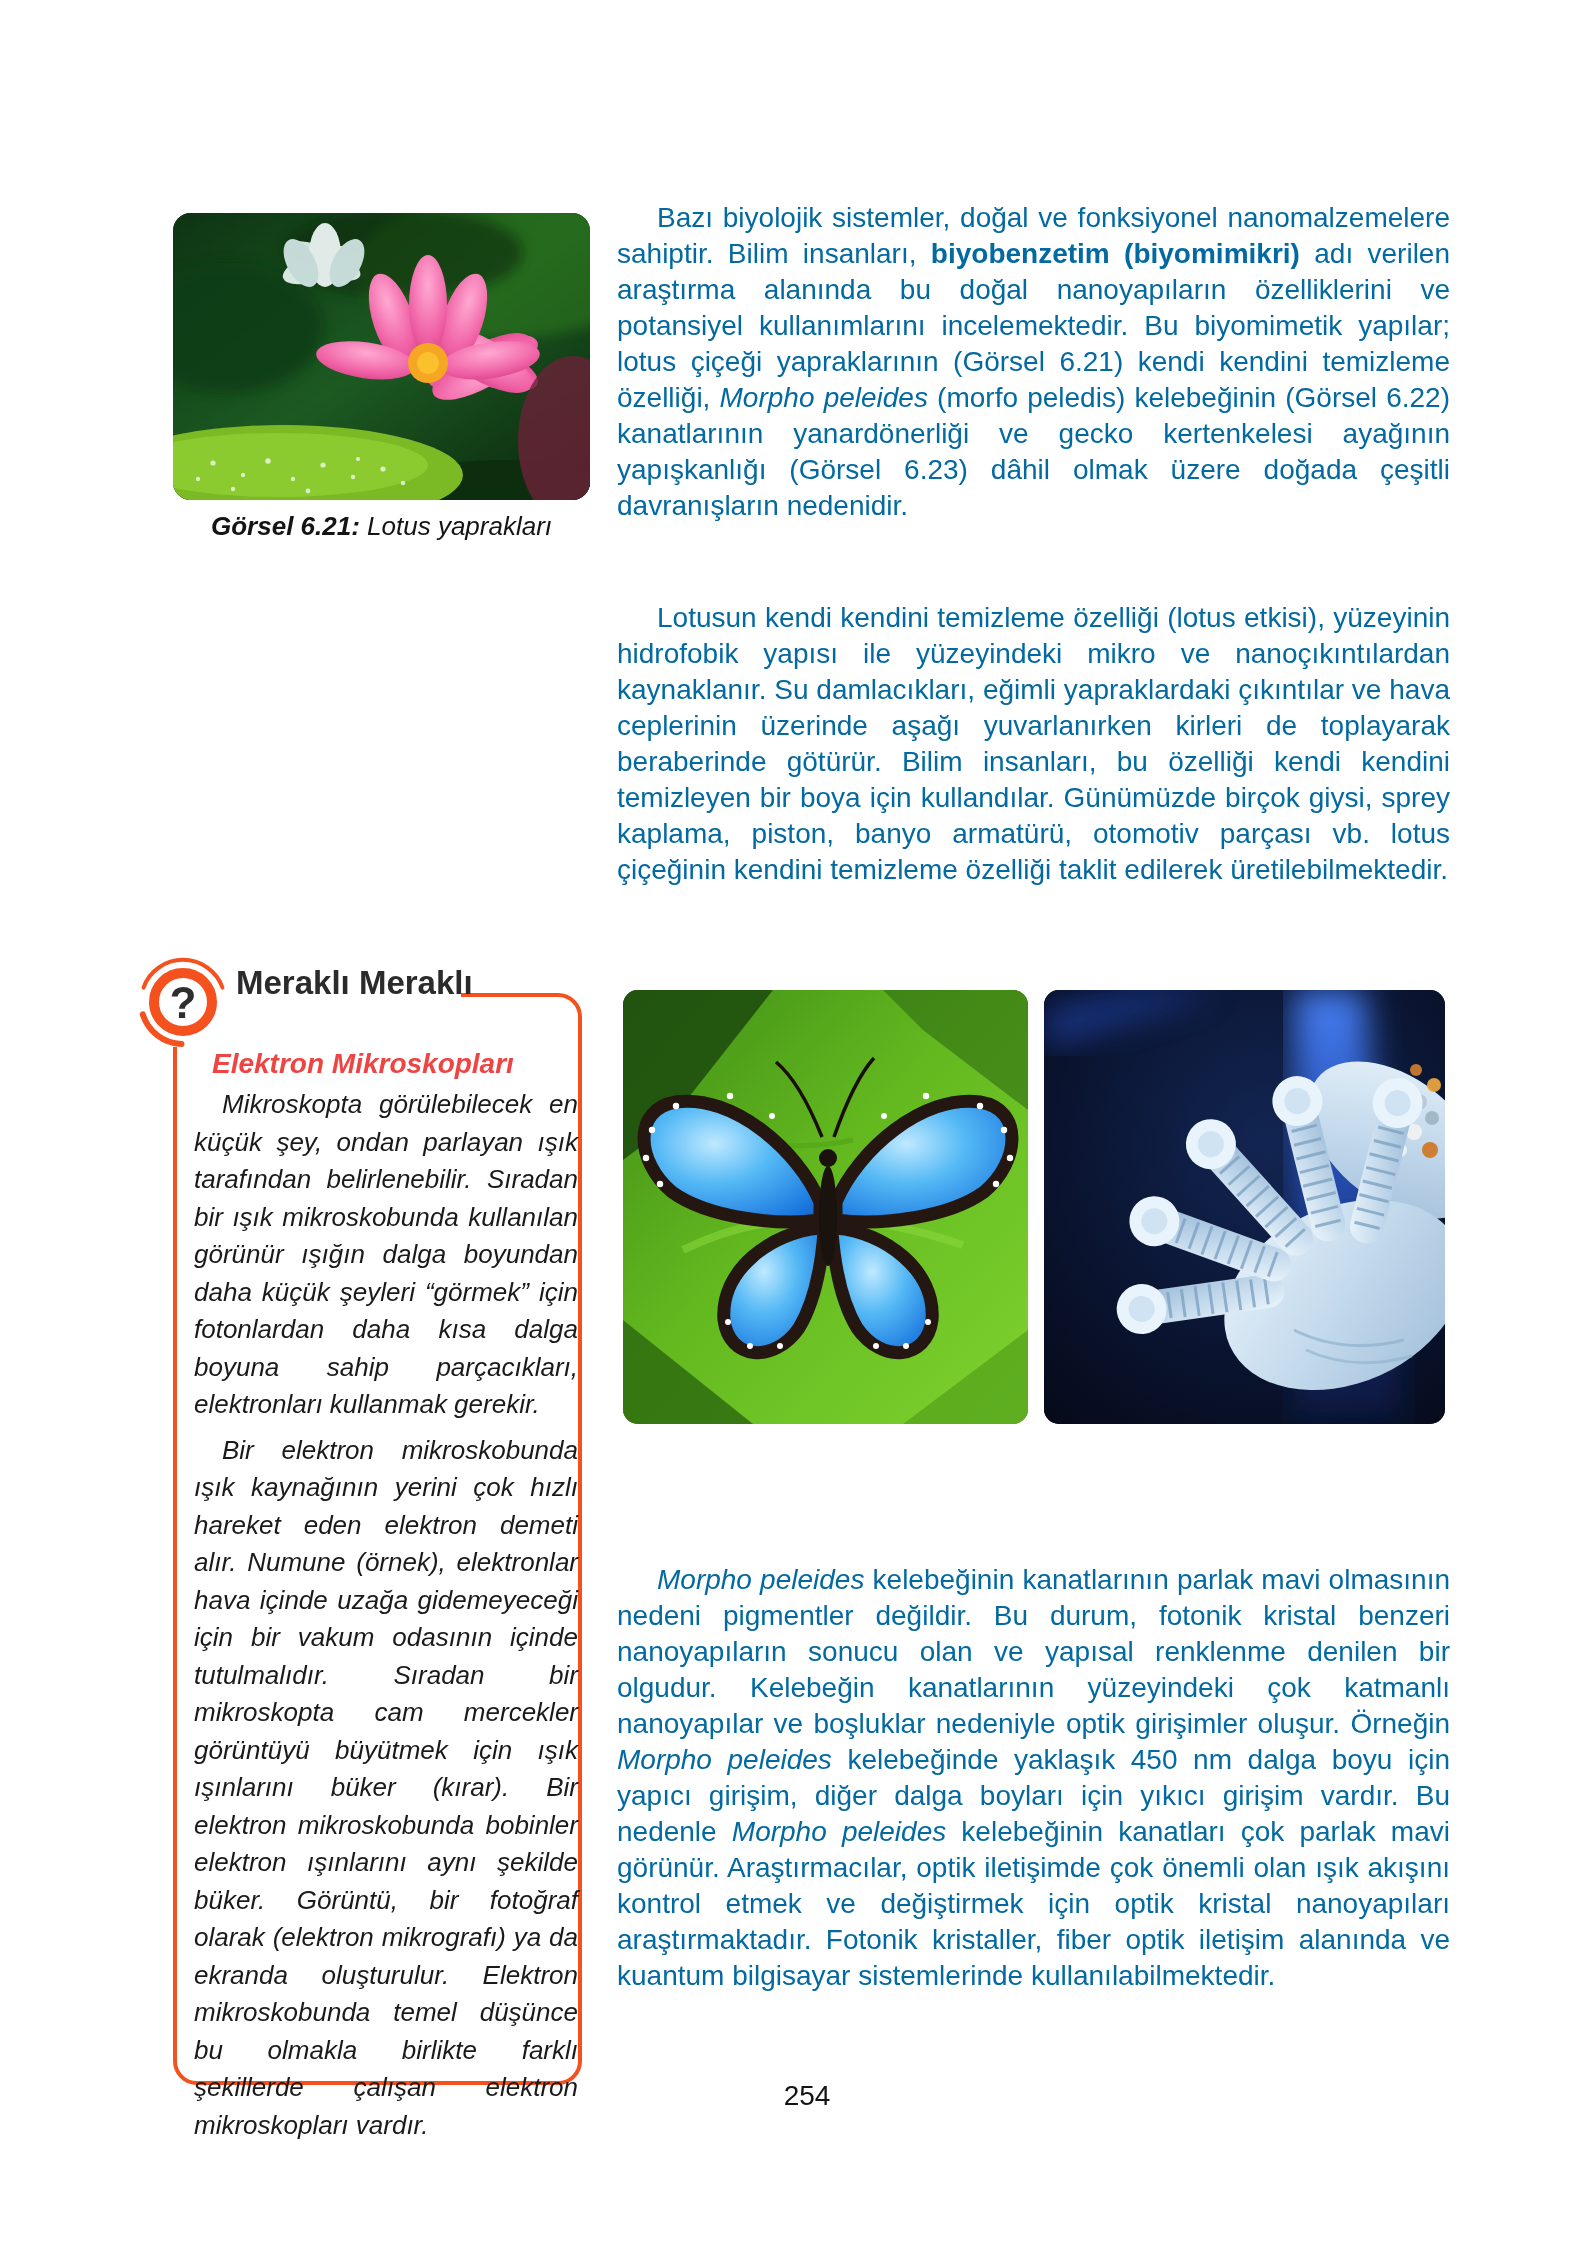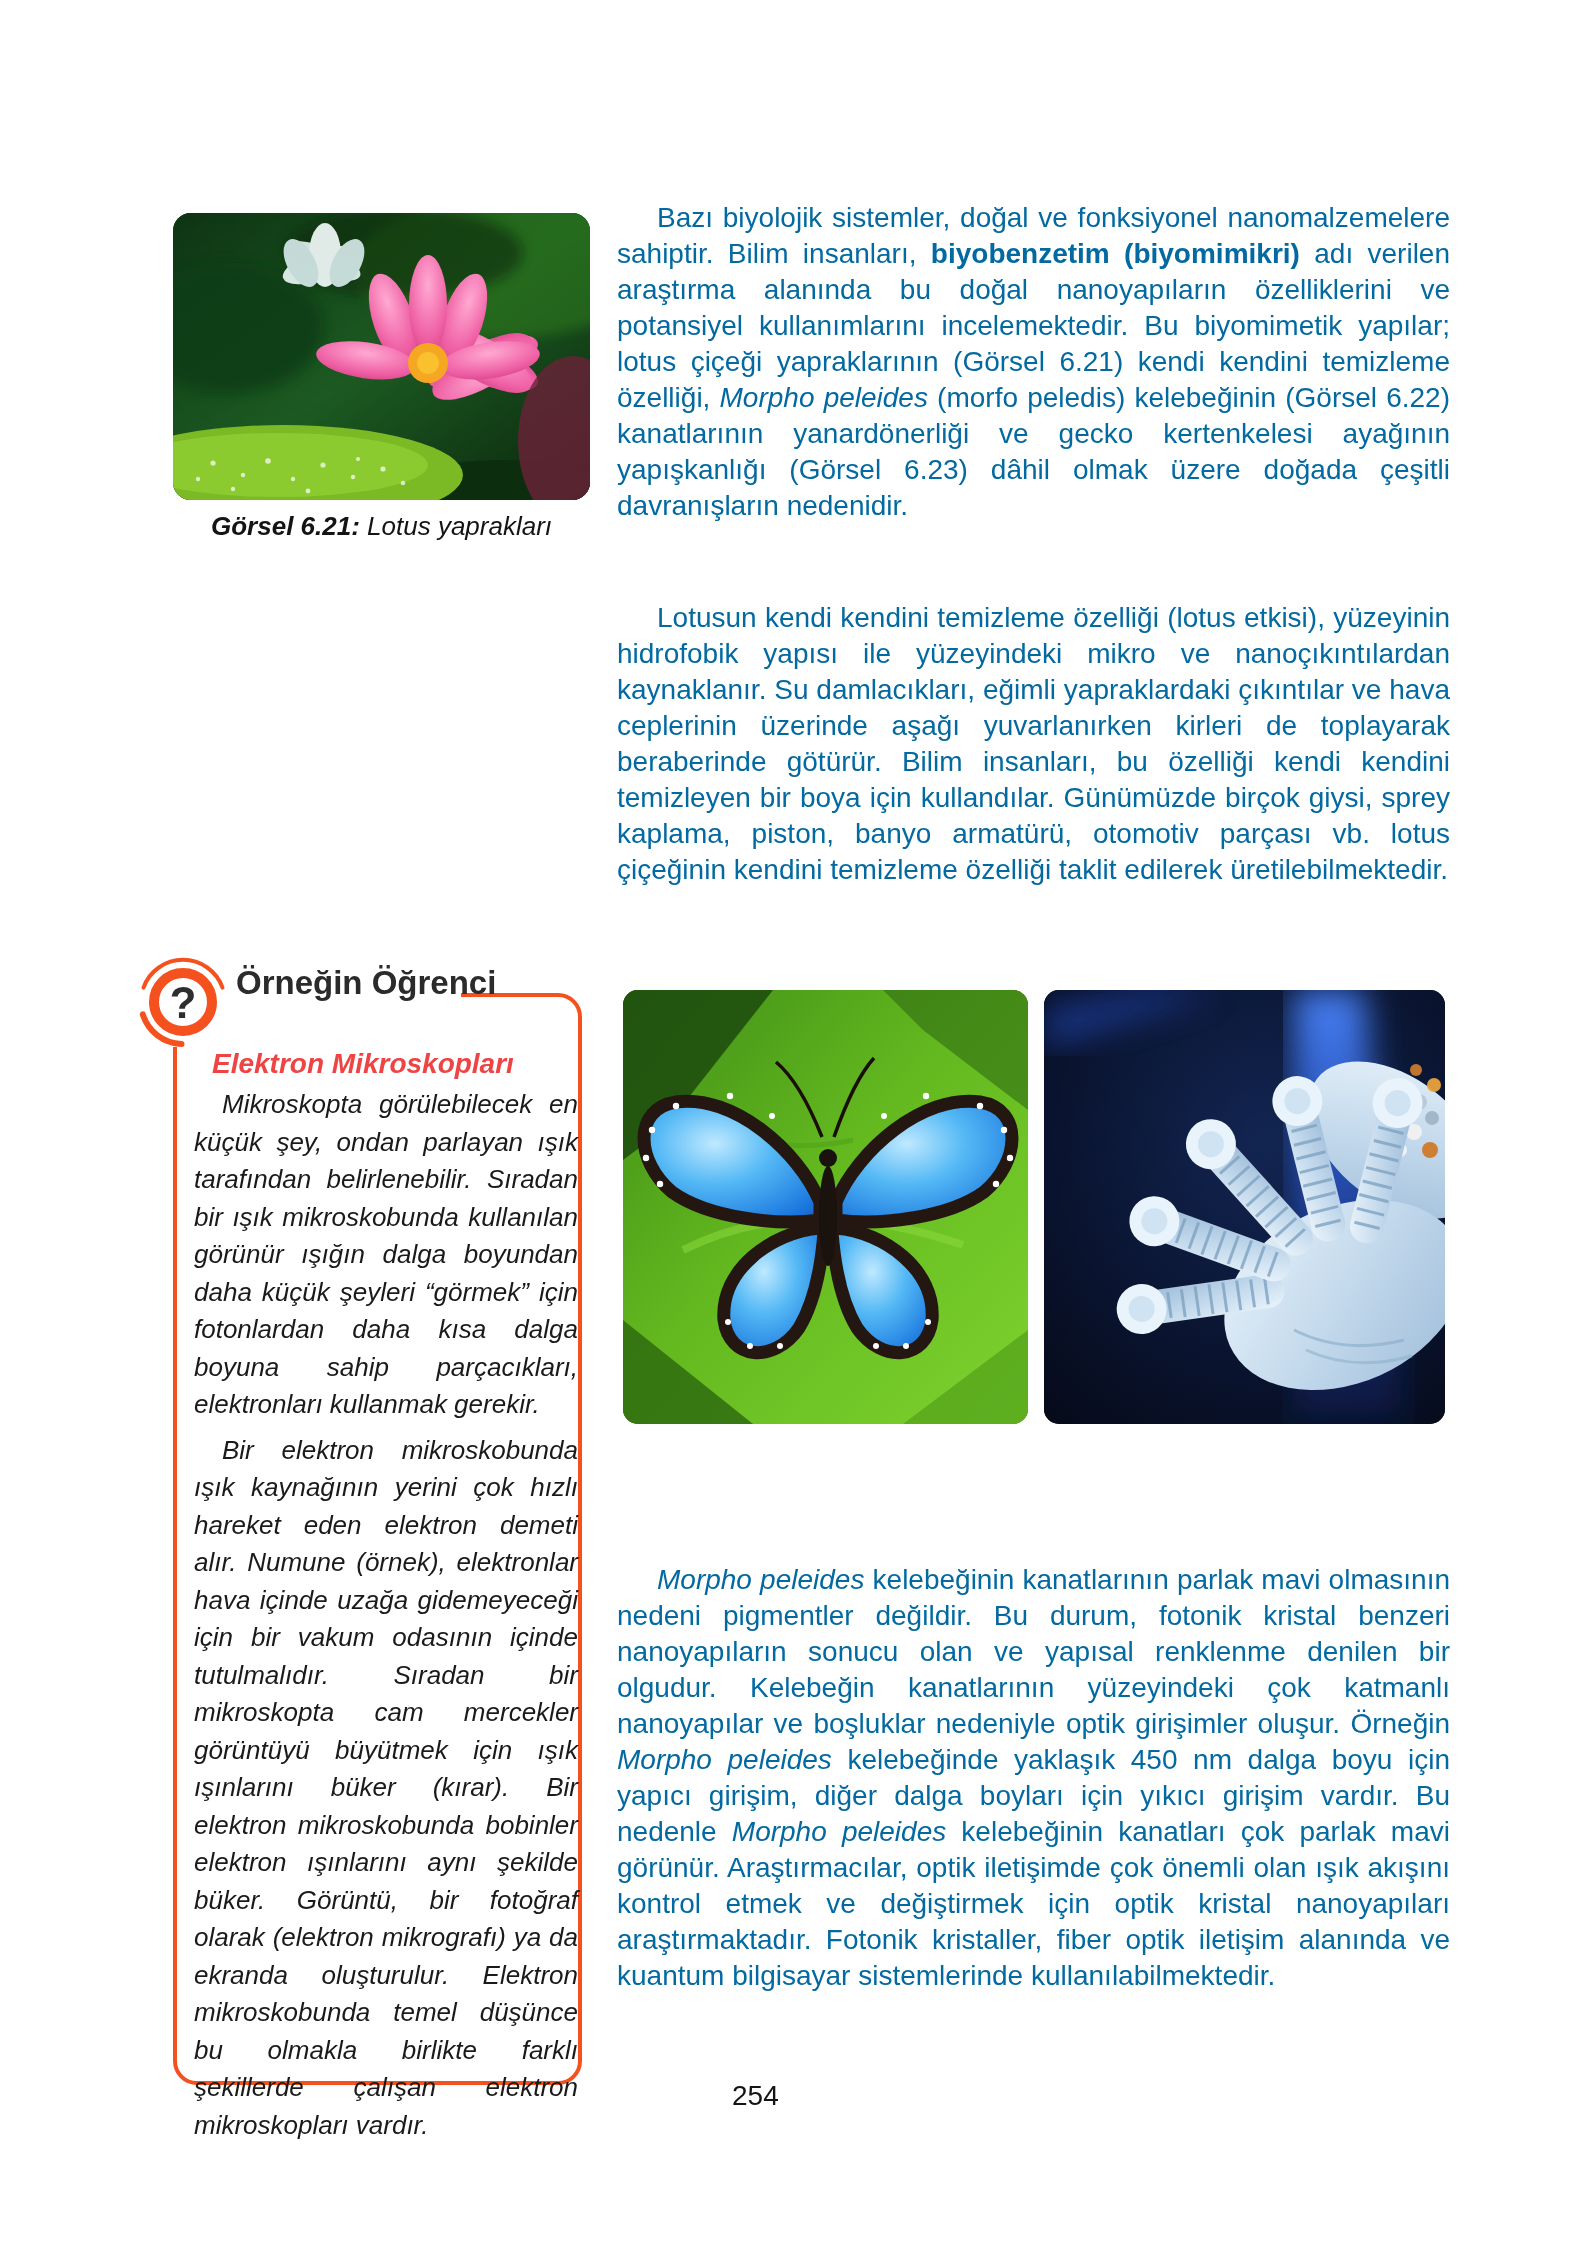--- a/index.html
+++ b/index.html
@@ -34,21 +34,21 @@
     border-radius:24px;box-sizing:border-box;}
   #curious-box .patch-top{position:absolute;left:-6px;top:-6px;width:290px;height:12px;background:#fff;}
   #curious-box .patch-left{position:absolute;left:-6px;top:-6px;width:12px;height:56px;background:#fff;}
   #question-badge{left:136px;top:953px;width:94px;height:94px;}
   #curious-box-title{left:236px;top:964px;font-size:33px;font-weight:bold;color:#2b2b2b;white-space:nowrap;}
   #curious-box-subtitle{left:212px;top:1028px;font-size:28px;font-weight:bold;font-style:italic;color:#ef4444;white-space:nowrap;margin-top:20px;}
   #curious-box-body{left:194px;top:1078px;width:384px;font-size:26px;line-height:37.5px;
     font-style:italic;text-align:justify;color:#1a1a1a;}
   #curious-box-body p{margin:8px 0 5px 0;text-indent:28px;}
   
-  #page-number{left:732px;top:2080px;width:150px;text-align:left;font-size:28px;color:#141414;}
+  #page-number{left:732px;top:2080px;width:150px;text-align:center;font-size:28px;color:#141414;}
 </style>
 </head>
 <body>
 
 <div id="page">
 
 
   <div id="para1" class="abs bodytext indent"><span>Bazı biyolojik sistemler, doğal ve fonksiyonel nanomalzemelere sahiptir. Bilim insanları, </span><span class="b">biyobenzetim (biyomimikri)</span><span> adı verilen araştırma alanında bu doğal nanoyapıların özelliklerini ve potansiyel kullanımlarını incelemektedir. Bu biyomimetik yapılar; lotus çiçeği yapraklarının (Görsel 6.21) kendi kendini temizleme özelliği, </span><span class="i">Morpho peleides</span><span> (morfo peledis) kelebeğinin (Görsel 6.22) kanatlarının yanardönerliği ve gecko kertenkelesi ayağının yapışkanlığı (Görsel 6.23) dâhil olmak üzere doğada çeşitli davranışların nedenidir.</span></div>
   <div id="para2" class="abs bodytext indent"><span>Lotusun kendi kendini temizleme özelliği (lotus etkisi), yüzeyinin hidrofobik yapısı ile yüzeyindeki mikro ve nanoçıkıntılardan kaynaklanır. Su damlacıkları, eğimli yapraklardaki çıkıntılar ve hava ceplerinin üzerinde aşağı yuvarlanırken kirleri de toplayarak beraberinde götürür. Bilim insanları, bu özelliği kendi kendini temizleyen bir boya için kullandılar. Günümüzde birçok giysi, sprey kaplama, piston, banyo armatürü, otomotiv parçası vb. lotus çiçeğinin kendini temizleme özelliği taklit edilerek üretilebilmektedir.</span></div>
 
@@ -118,21 +118,21 @@
   <div id="curious-box" class="abs">
     <div class="patch-top"></div>
     <div class="patch-left"></div>
   </div>
   <svg id="question-badge" class="abs" viewBox="0 0 94 94" xmlns="http://www.w3.org/2000/svg">
     <path d="M7.5,34.6 A42,42 0 0 1 86.5,34.6" fill="none" stroke="#F4511E" stroke-width="4" stroke-linecap="round"></path>
     <path d="M6.8,61.3 A42,42 0 0 0 45.5,91" fill="none" stroke="#F4511E" stroke-width="6" stroke-linecap="round"></path>
     <circle cx="47" cy="49" r="29" fill="#ffffff" stroke="#F4511E" stroke-width="10"></circle>
     <text x="47" y="65" text-anchor="middle" font-family="Liberation Sans, sans-serif" font-size="44" font-weight="bold" fill="#2e2e2e">?</text>
   </svg>
-  <div id="curious-box-title" class="abs">Örneğin Öğrenci</div>
+  <div id="curious-box-title" class="abs">Meraklı Meraklı</div>
   <div id="curious-box-subtitle" class="abs">Elektron Mikroskopları</div>
   <div id="curious-box-body" class="abs">
     <p><span>Mikroskopta görülebilecek en küçük şey, ondan parlayan ışık tarafından belirlenebilir. Sıradan bir ışık mikroskobunda kullanılan görünür ışığın dalga boyundan daha küçük şeyleri “görmek” için fotonlardan daha kısa dalga boyuna sahip parçacıkları, elektronları kullanmak gerekir.</span></p>
     <p><span>Bir elektron mikroskobunda ışık kaynağının yerini çok hızlı hareket eden elektron demeti alır. Numune (örnek), elektronlar hava içinde uzağa gidemeyeceği için bir vakum odasının içinde tutulmalıdır. Sıradan bir mikroskopta cam mercekler görüntüyü büyütmek için ışık ışınlarını büker (kırar). Bir elektron mikroskobunda bobinler elektron ışınlarını aynı şekilde büker. Görüntü, bir fotoğraf olarak (elektron mikrografı) ya da ekranda oluşturulur. Elektron mikroskobunda temel düşünce bu olmakla birlikte farklı şekillerde çalışan elektron mikroskopları vardır.</span></p>
   </div>
 
   <div id="butterfly-photo" class="abs photo">
     <svg viewBox="0 0 405 434" width="405" height="434" xmlns="http://www.w3.org/2000/svg">
       <defs>
         <linearGradient id="bfbg" x1="0" y1="0" x2="1" y2="1">

